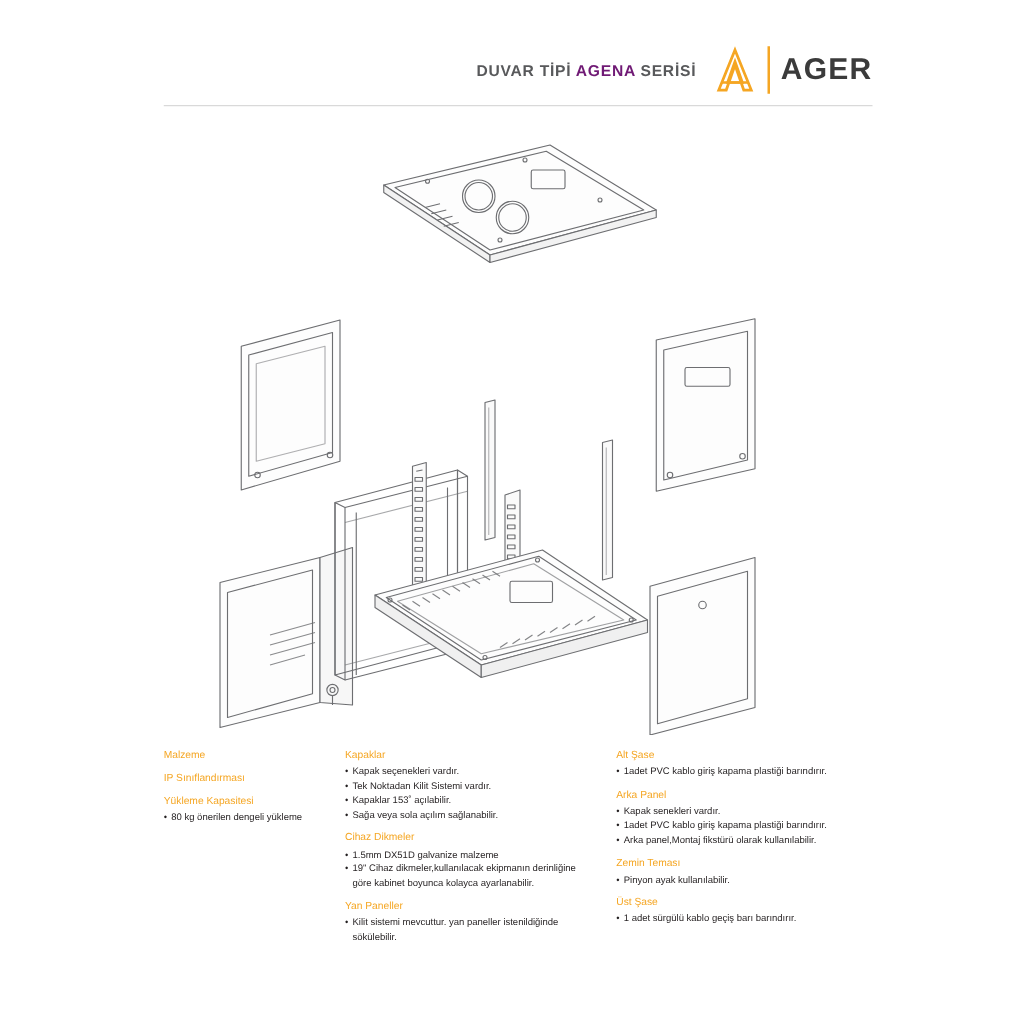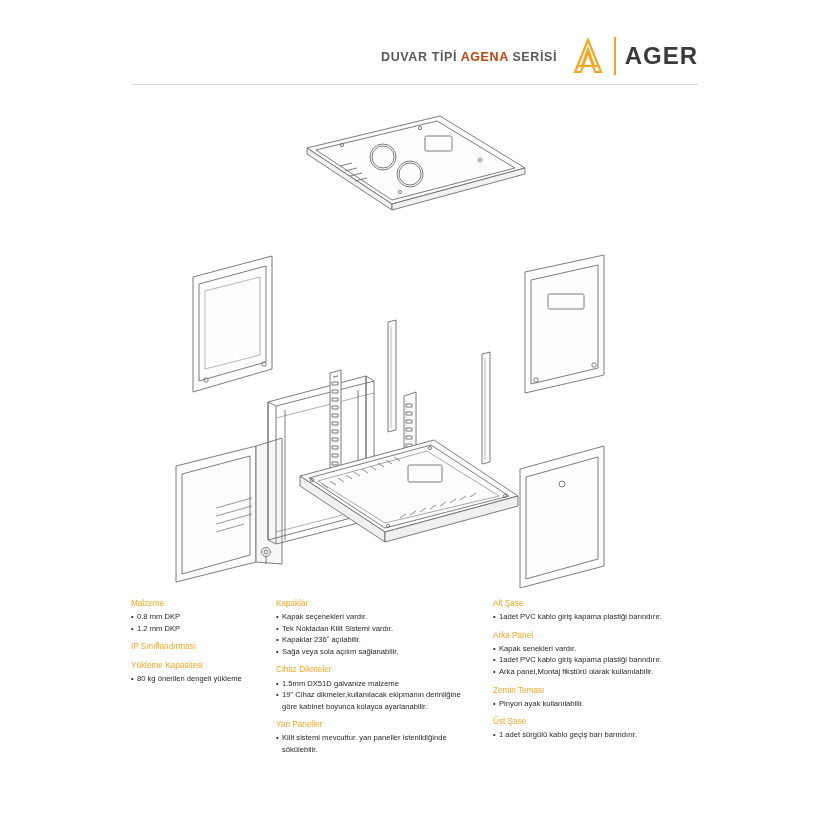--- a/index.html
+++ b/index.html
@@ -15,21 +15,21 @@
 
   
   .header{
     position:absolute;top:44px;left:0;width:828px;height:46px;
   }
   .header-title{
     position:absolute;right:271px;top:6px;
     font-size:12.5px;letter-spacing:.6px;font-weight:bold;
     color:#58595b;white-space:nowrap;
   }
-  .header-title .accent{color:#c2410c;}
+  .header-title .accent{color:#701a75;}
   .brand{
     position:absolute;right:130px;top:-8px;
     display:flex;align-items:center;gap:9px;
   }
   .brand-mark{width:34px;height:40px;position:relative;}
   .brand-divider{
     width:2px;height:38px;background:#f5a623;
   }
   .brand-name{
     font-size:24px;font-weight:bold;letter-spacing:1px;
@@ -253,43 +253,39 @@
 
       </g>
     </svg>
   </div>
 
   <div class="specs">
 
     <div class="col col-1">
       <div class="grp">
         <div class="grp-title">Malzeme</div>
-        <ul>
-          <li>0.8 mm DKP</li>
-          <li>1.2 mm DKP</li>
-        </ul>
       </div>
       <div class="grp">
         <div class="grp-title">IP Sınıflandırması</div>
       </div>
       <div class="grp">
         <div class="grp-title">Yükleme Kapasitesi</div>
         <ul>
           <li>80 kg önerilen dengeli yükleme</li>
         </ul>
       </div>
     </div>
 
     <div class="col col-2">
       <div class="grp">
         <div class="grp-title">Kapaklar</div>
         <ul>
           <li>Kapak seçenekleri vardır.</li>
           <li>Tek Noktadan Kilit Sistemi vardır.</li>
-          <li>Kapaklar 236˚ açılabilir.</li>
+          <li>Kapaklar 153˚ açılabilir.</li>
           <li>Sağa veya sola açılım sağlanabilir.</li>
         </ul>
       </div>
       <div class="grp">
         <div class="grp-title">Cihaz Dikmeler</div>
         <ul>
           <li>1.5mm DX51D galvanize malzeme</li>
           <li>19" Cihaz dikmeler,kullanılacak    ekipmanın derinliğine göre kabinet    boyunca kolayca ayarlanabilir.</li>
         </ul>
       </div>

